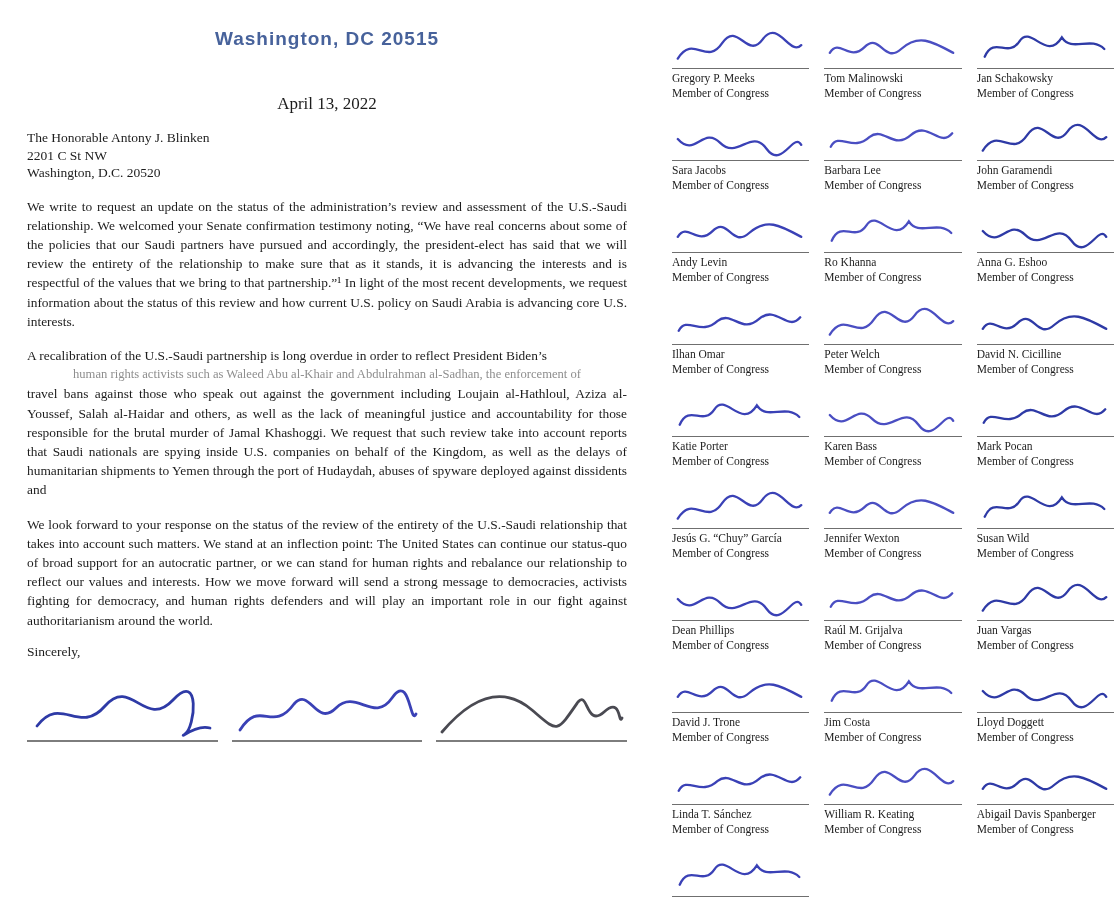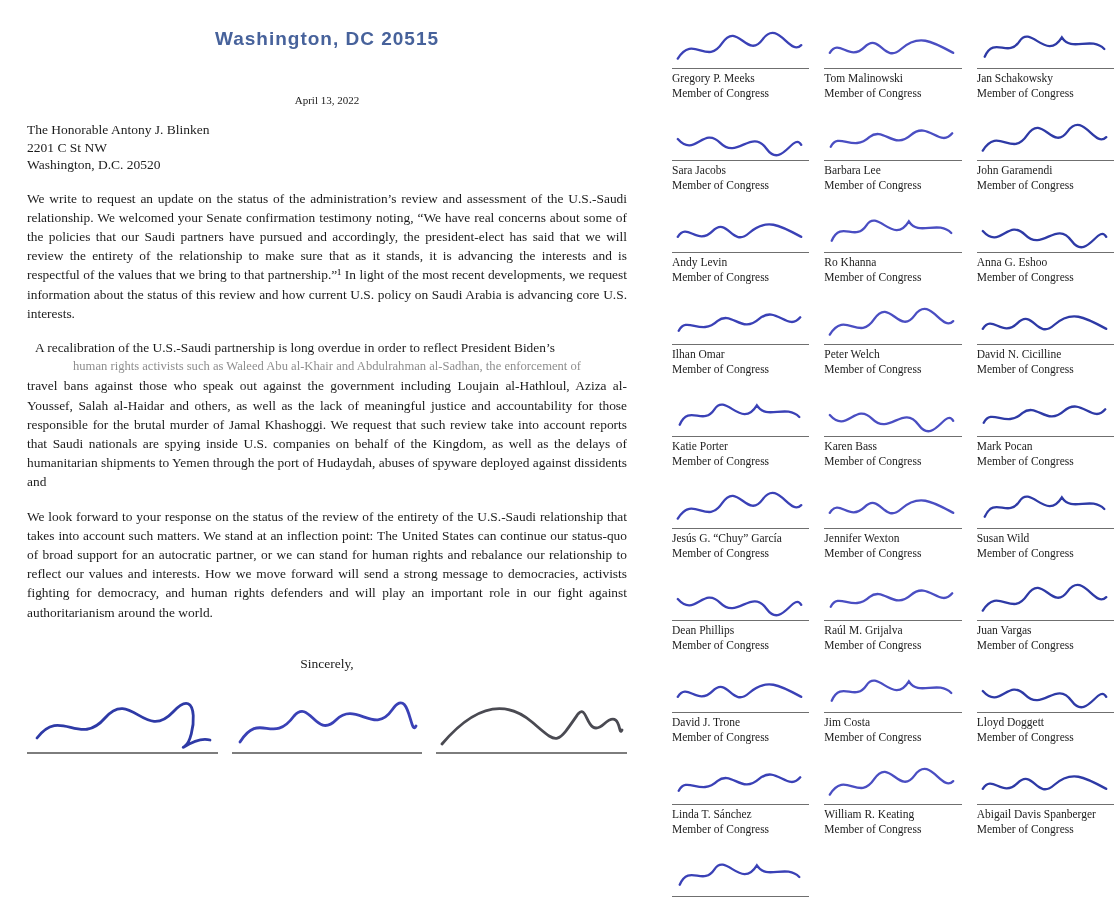--- a/index.html
+++ b/index.html
@@ -27,42 +27,41 @@
   }
   .letterhead .lh2 {
     font-family: Liberation Sans, sans-serif;
     font-weight: bold;
     font-size: 19px;
     letter-spacing: 1px;
     margin-top: 8px;
   }
   .date-line {
     text-align: center;
-    font-size: 11px;
+    font-size: 17px;
     margin-top: 44px;
   }
   .recipient { margin-top: 15px; font-size: 13.5px; line-height: 17.5px; }
   .salutation { margin-top: 24px; font-size: 13.5px; }
   .body-para {
     margin-top: 15px;
     font-size: 13.4px;
     line-height: 19.2px;
     text-align: justify;
   }
-  .body-para .plain-line { text-align: left; margin-left: 8px; }
+  .body-para .plain-line { text-align: left; }
   .faded-line {
     color: #8e8e8e;
     filter: blur(0.3px);
     text-align: center;
     font-size: 12.6px;
   }
   .closing {
-    text-align: center;
     font-size: 13.5px;
-    margin-top: 34px;
+    margin-top: 14px;
   }
   .letter-signers {
     display: flex;
     gap: 14px;
     margin-top: 22px;
   }
   .letter-sig-block { width: 191px; }
   .letter-sig-block .sig-art { height: 58px; position: relative; }
   .letter-sig-block svg { position: absolute; left: 0; bottom: -6px; }
   .letter-sig-line {

